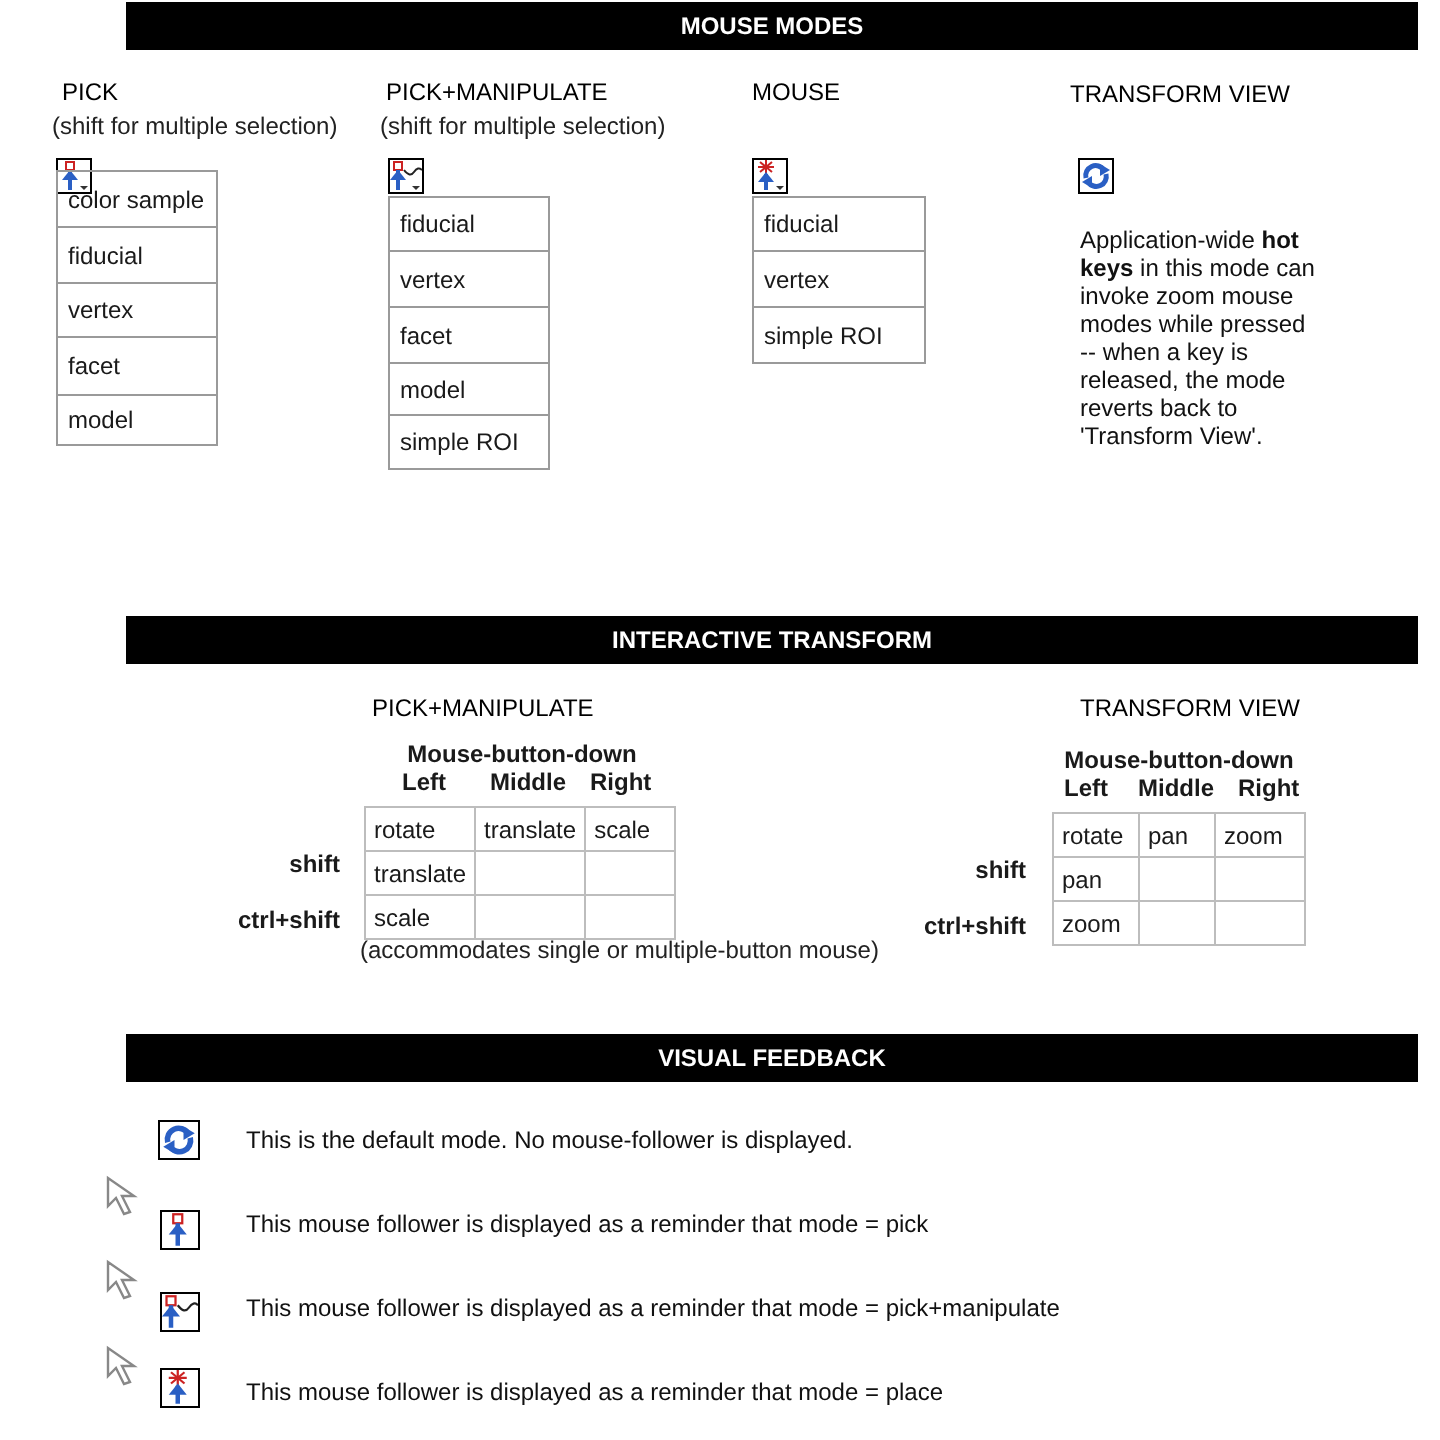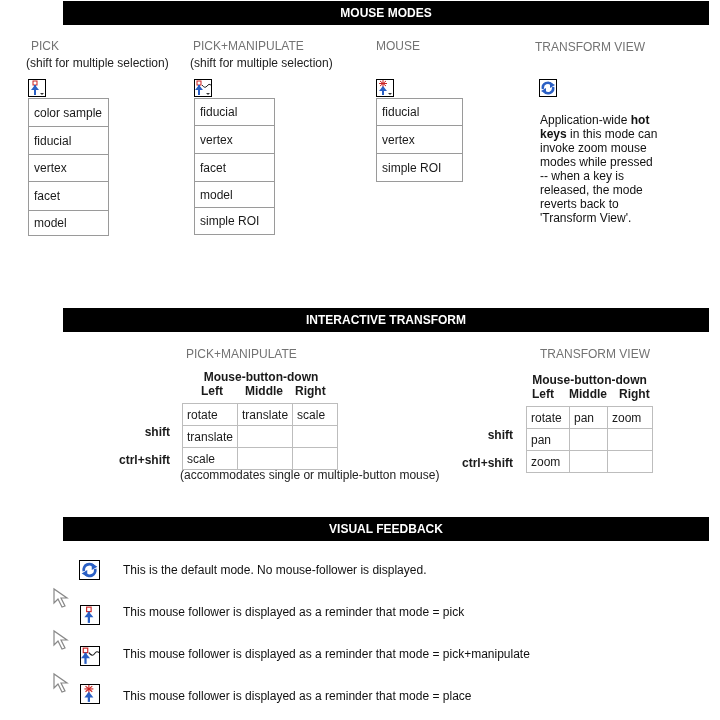--- a/index.html
+++ b/index.html
@@ -2,21 +2,21 @@
 <html><head>
 <meta charset="utf-8">
 <style>
   html, body { margin: 0; padding: 0; background: #ffffff; }
   body { width: 720px; height: 720px; position: relative; overflow: hidden;
          font-family: "Liberation Sans", sans-serif; color: #1a1a1a; font-size: 12px; }
   .bar { position: absolute; left: 22px; width: 646px; height: 24px; background: #000;
          color: #fff; font-weight: bold; font-size: 12px; display: flex; align-items: center;
          justify-content: center; margin-left: 41px; }
   .abs { position: absolute; }
-  .heading { font-size: 12px; color: #737373; white-space: nowrap; }
+  .heading { font-size: 12px; color: #000000; white-space: nowrap; }
   .sub { font-size: 12px; color: #222; white-space: nowrap; }
   .iconbox { position: absolute; width: 18px; height: 18px; border: 1px solid #000; background: #fff; box-sizing: border-box; }
   .iconbox svg { display: block; width: 16px; height: 16px; }
   .list { position: absolute; border: 1px solid #9a9a9a; border-bottom: none; box-sizing: border-box; }
   .list .item { border-bottom: 1px solid #9a9a9a; padding-left: 5px; font-size: 12px;
                 display: flex; align-items: center; box-sizing: border-box; white-space: nowrap; cursor: pointer; }
   .para { font-size: 12px; line-height: 14px; color: #111; }
   .para b { font-weight: bold; }
   table.grid { border-collapse: collapse; font-size: 12px; }
   table.grid td { border: 1px solid #bdbdbd; padding: 0 4px; height: 21px; white-space: nowrap; }
@@ -33,21 +33,21 @@
 <div class="abs heading" style="left:31px; top:39px;">PICK</div>
 <div class="abs sub" style="left:26px; top:56px;">(shift for multiple selection)</div>
 <div class="iconbox" style="left:28px; top:79px;">
   <svg viewBox="0 0 16 16">
     <rect x="4" y="1" width="4" height="4" fill="none" stroke="#cc2222" stroke-width="1"></rect>
     <line x1="6" y1="5" x2="6" y2="15" stroke="#2a5fc4" stroke-width="2"></line>
     <polygon points="2,10 6,5 10,10" fill="#2a5fc4"></polygon>
     <polygon points="11,13 15,13 13,15" fill="#333"></polygon>
   </svg>
 </div>
-<div class="list" style="left:28px; top:98px; width:81px;">
+<div class="list" style="left:28px; top:85px; width:81px;">
   <div class="item" style="height:28px;">color sample</div>
   <div class="item" style="height:28px;">fiducial</div>
   <div class="item" style="height:27px;">vertex</div>
   <div class="item" style="height:29px;">facet</div>
   <div class="item" style="height:25px;">model</div>
 </div>
 
 <div class="abs heading" style="left:193px; top:39px;">PICK+MANIPULATE</div>
 <div class="abs sub" style="left:190px; top:56px;">(shift for multiple selection)</div>
 <div class="iconbox" style="left:194px; top:79px;">

